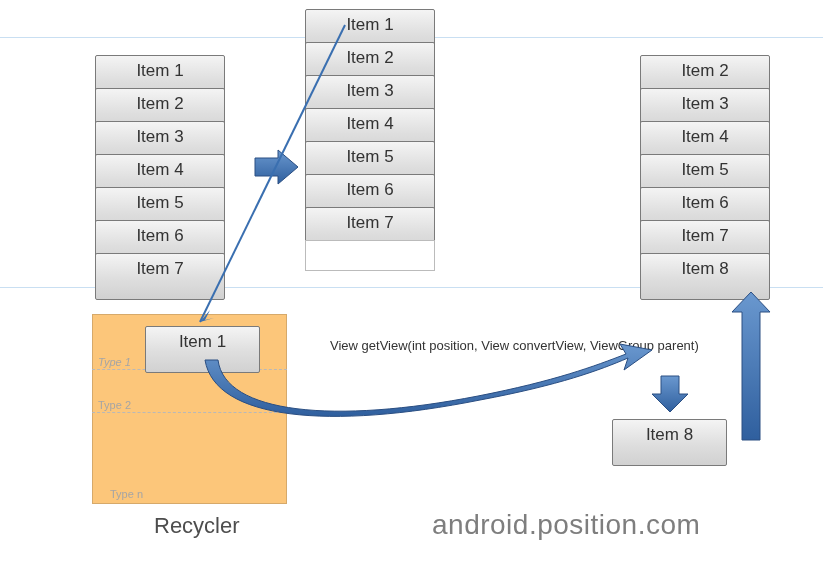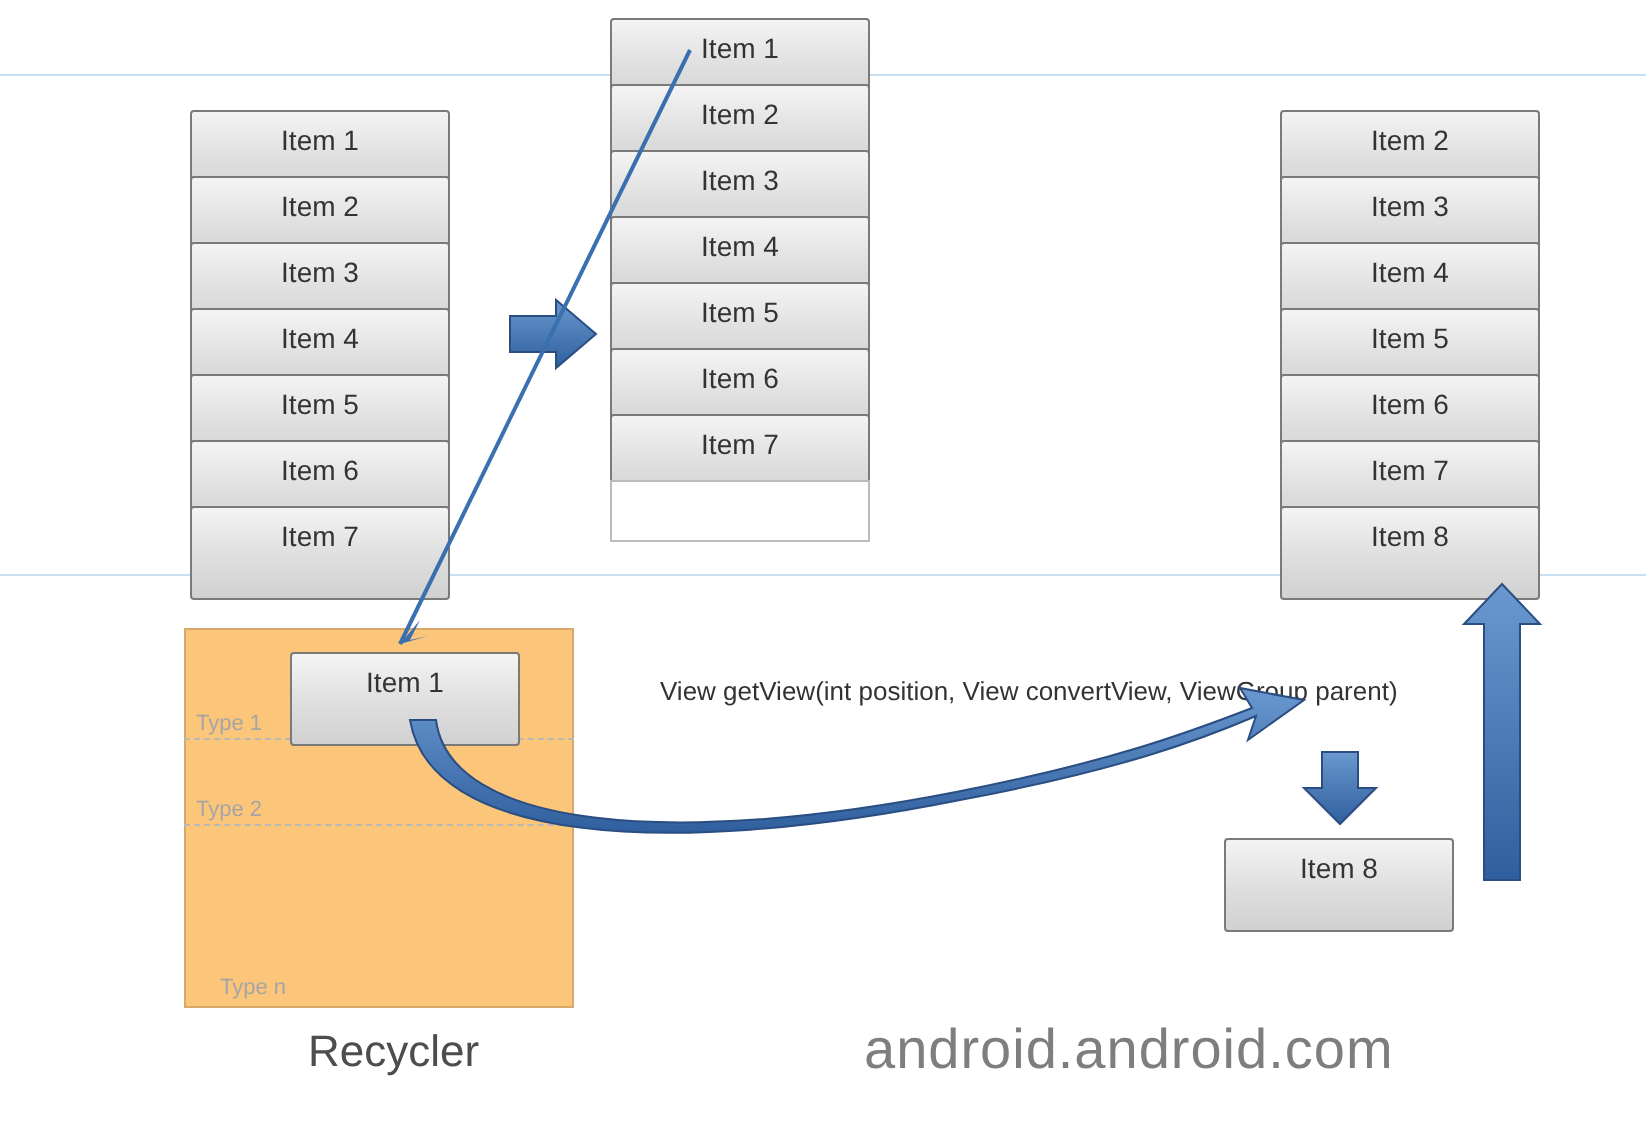--- a/index.html
+++ b/index.html
@@ -21,21 +21,21 @@
     border-top: 1px solid #c9dff2;
   }
   .itembox {
     position: absolute;
     width: 130px;
     height: 47px;
     border: 1px solid #7a7a7a;
     background: linear-gradient(#f4f4f4 0%, #dedede 55%, #d1d1d1 100%);
     text-align: center;
     line-height: 29px;
-    font-size: 14px;
+    font-size: 17px;
     color: #333;
     border-radius: 2px;
   }
   .emptyslot {
     position: absolute;
     width: 130px;
     height: 31px;
     border: 1px solid #bbb;
     background: #fff;
   }
@@ -105,31 +105,31 @@
 <div class="itembox" style="left:640px; top:88px;">Item 3</div>
 <div class="itembox" style="left:640px; top:121px;">Item 4</div>
 <div class="itembox" style="left:640px; top:154px;">Item 5</div>
 <div class="itembox" style="left:640px; top:187px;">Item 6</div>
 <div class="itembox" style="left:640px; top:220px;">Item 7</div>
 <div class="itembox" style="left:640px; top:253px;">Item 8</div>
 
 <div class="recycler-box" style="left:92px; top:314px; width:195px; height:190px;"></div>
 <div class="recycler-dash" style="left:92px; top:369px; width:195px;"></div>
 <div class="recycler-dash" style="left:92px; top:412px; width:195px;"></div>
-<div class="recycler-label" style="left:98px; top:356px;">Type 1</div>
+<div class="recycler-label" style="left:98px; top:356px;font-style:italic;">Type 1</div>
 <div class="recycler-label" style="left:98px; top:399px;">Type 2</div>
 <div class="recycler-label" style="left:98px; top:488px;margin-left:12px;">Type n</div>
 
 <div class="itembox" style="left:145px; top:326px; width:115px;">Item 1</div>
 
 <div class="itembox" style="left:612px; top:419px; width:115px;">Item 8</div>
 
 <div class="caption" style="left:154px; top:513px;">Recycler</div>
 <div class="signature" style="left:330px; top:338px;">View getView(int position, View convertView, ViewGroup parent)</div>
-<div class="watermark" style="left:432px; top:509px;">android.android.com</div>
+<div class="watermark" style="left:432px; top:509px;">android.position.com</div>
 
 <svg class="svg-layer" viewBox="0 0 823 562">
   <defs>
     <linearGradient id="blueGrad" x1="0" y1="0" x2="0" y2="1">
       <stop offset="0%" stop-color="#6a98cf"></stop>
       <stop offset="100%" stop-color="#2f5f9e"></stop>
     </linearGradient>
   </defs>
 
   <g>

